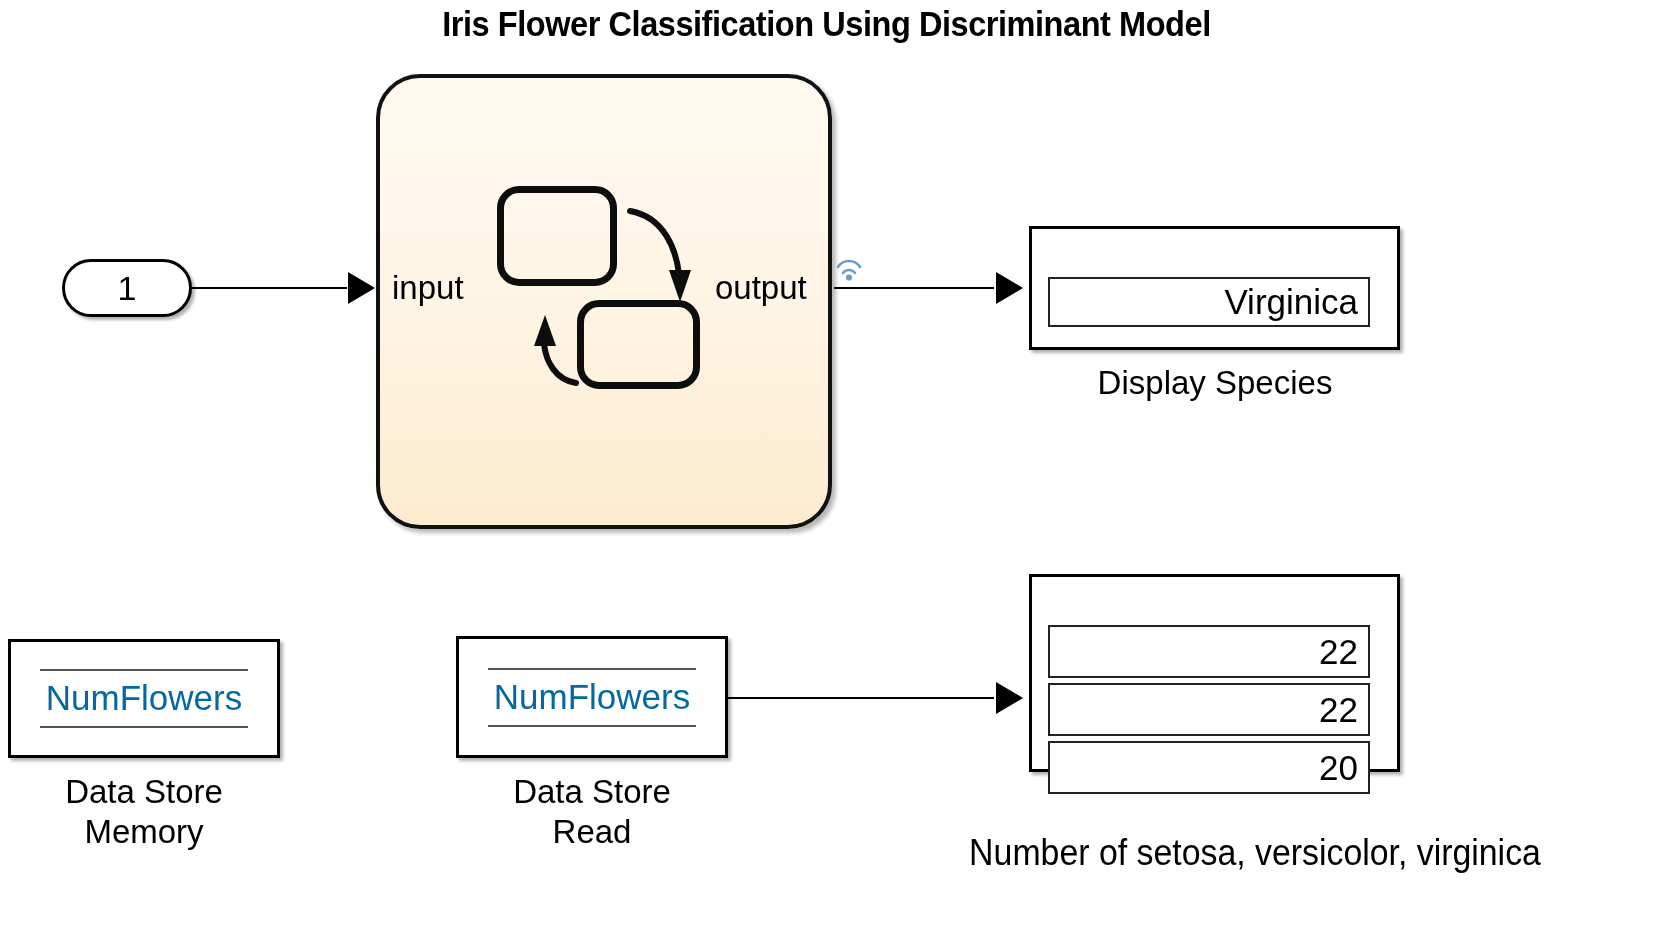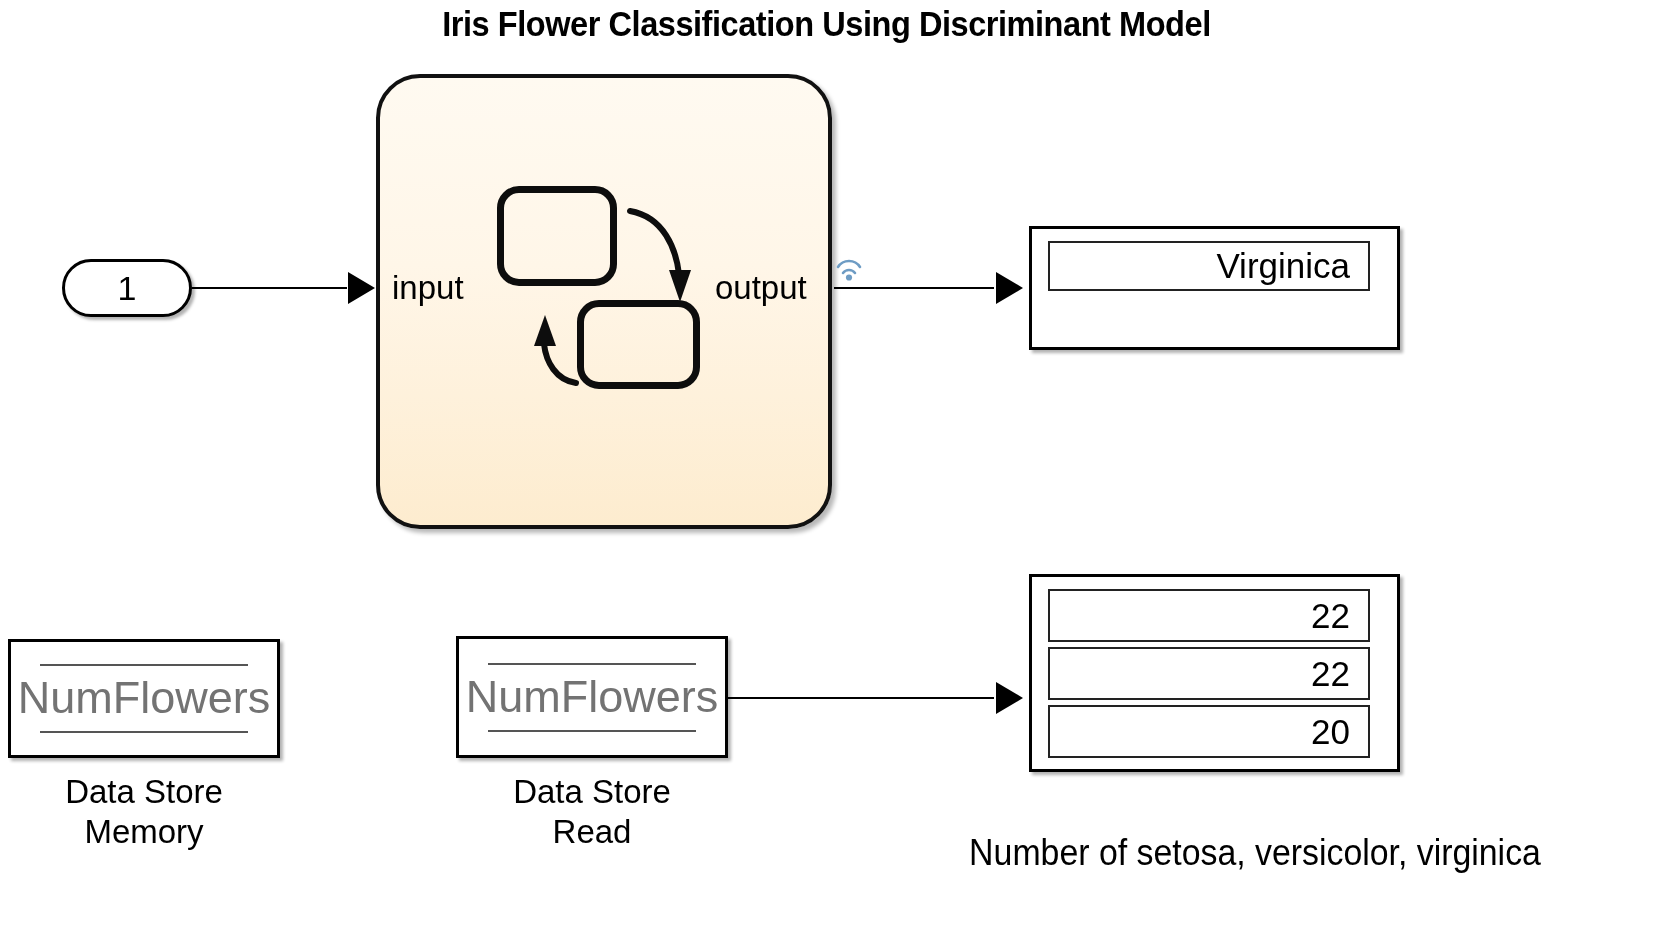--- a/index.html
+++ b/index.html
@@ -123,45 +123,46 @@
   .disp-counts  { left: 1029px; top: 574px; width: 371px; height: 198px; }
 
   .cell {
     position: absolute;
     box-sizing: border-box;
     border: 2px solid #222222;
     background: #ffffff;
     display: flex;
     align-items: center;
     justify-content: flex-end;
-    padding-right: 18px;
+    padding-right: 10px;
     font-size: 35px;
     color: #000000;
+    margin-top: 36px;
   }
 
   
   .ds-box {
     position: absolute;
     box-sizing: border-box;
     border: 3px solid #000000;
     background: #ffffff;
     box-shadow: 3px 3px 3px rgba(0,0,0,0.30);
     display: flex;
     flex-direction: column;
     align-items: center;
     justify-content: center;
   }
   .ds-rule {
     width: 78%;
     height: 2px;
     background: #555555;
   }
   .ds-name {
-    font-size: 45px;
-    color: #737373;
+    font-size: 35px;
+    color: #0369a1;
     line-height: 1.0;
     padding: 9px 0 11px 0;
   }
   .ds-mem  { left: 8px;  top: 639px; width: 272px; height: 119px; }
   .ds-read { left: 456px; top: 636px; width: 272px; height: 122px; }
 
   
   .wire {
     position: absolute;
     background: #000000;
@@ -215,20 +216,21 @@
   </svg>
 
   <div class="wire" style="left:834px; top:287px; width:160px;"></div>
   <div class="arrowhead" style="left:996px; top:272px;"></div>
 
   <div class="display-box disp-species">
     <div class="cell" style="left:16px; top:12px; width:322px; height:50px;">
       <span>Virginica</span>
     </div>
   </div>
+  <div class="blk-label" style="left:1010px; top:363px; width:410px;">Display Species</div>
 
   <div class="ds-box ds-mem">
     <div class="ds-rule"></div>
     <div class="ds-name">NumFlowers</div>
     <div class="ds-rule"></div>
   </div>
   <div class="blk-label" style="left:24px; top:772px; width:240px;">Data Store
 Memory</div>
 
   <div class="ds-box ds-read">

